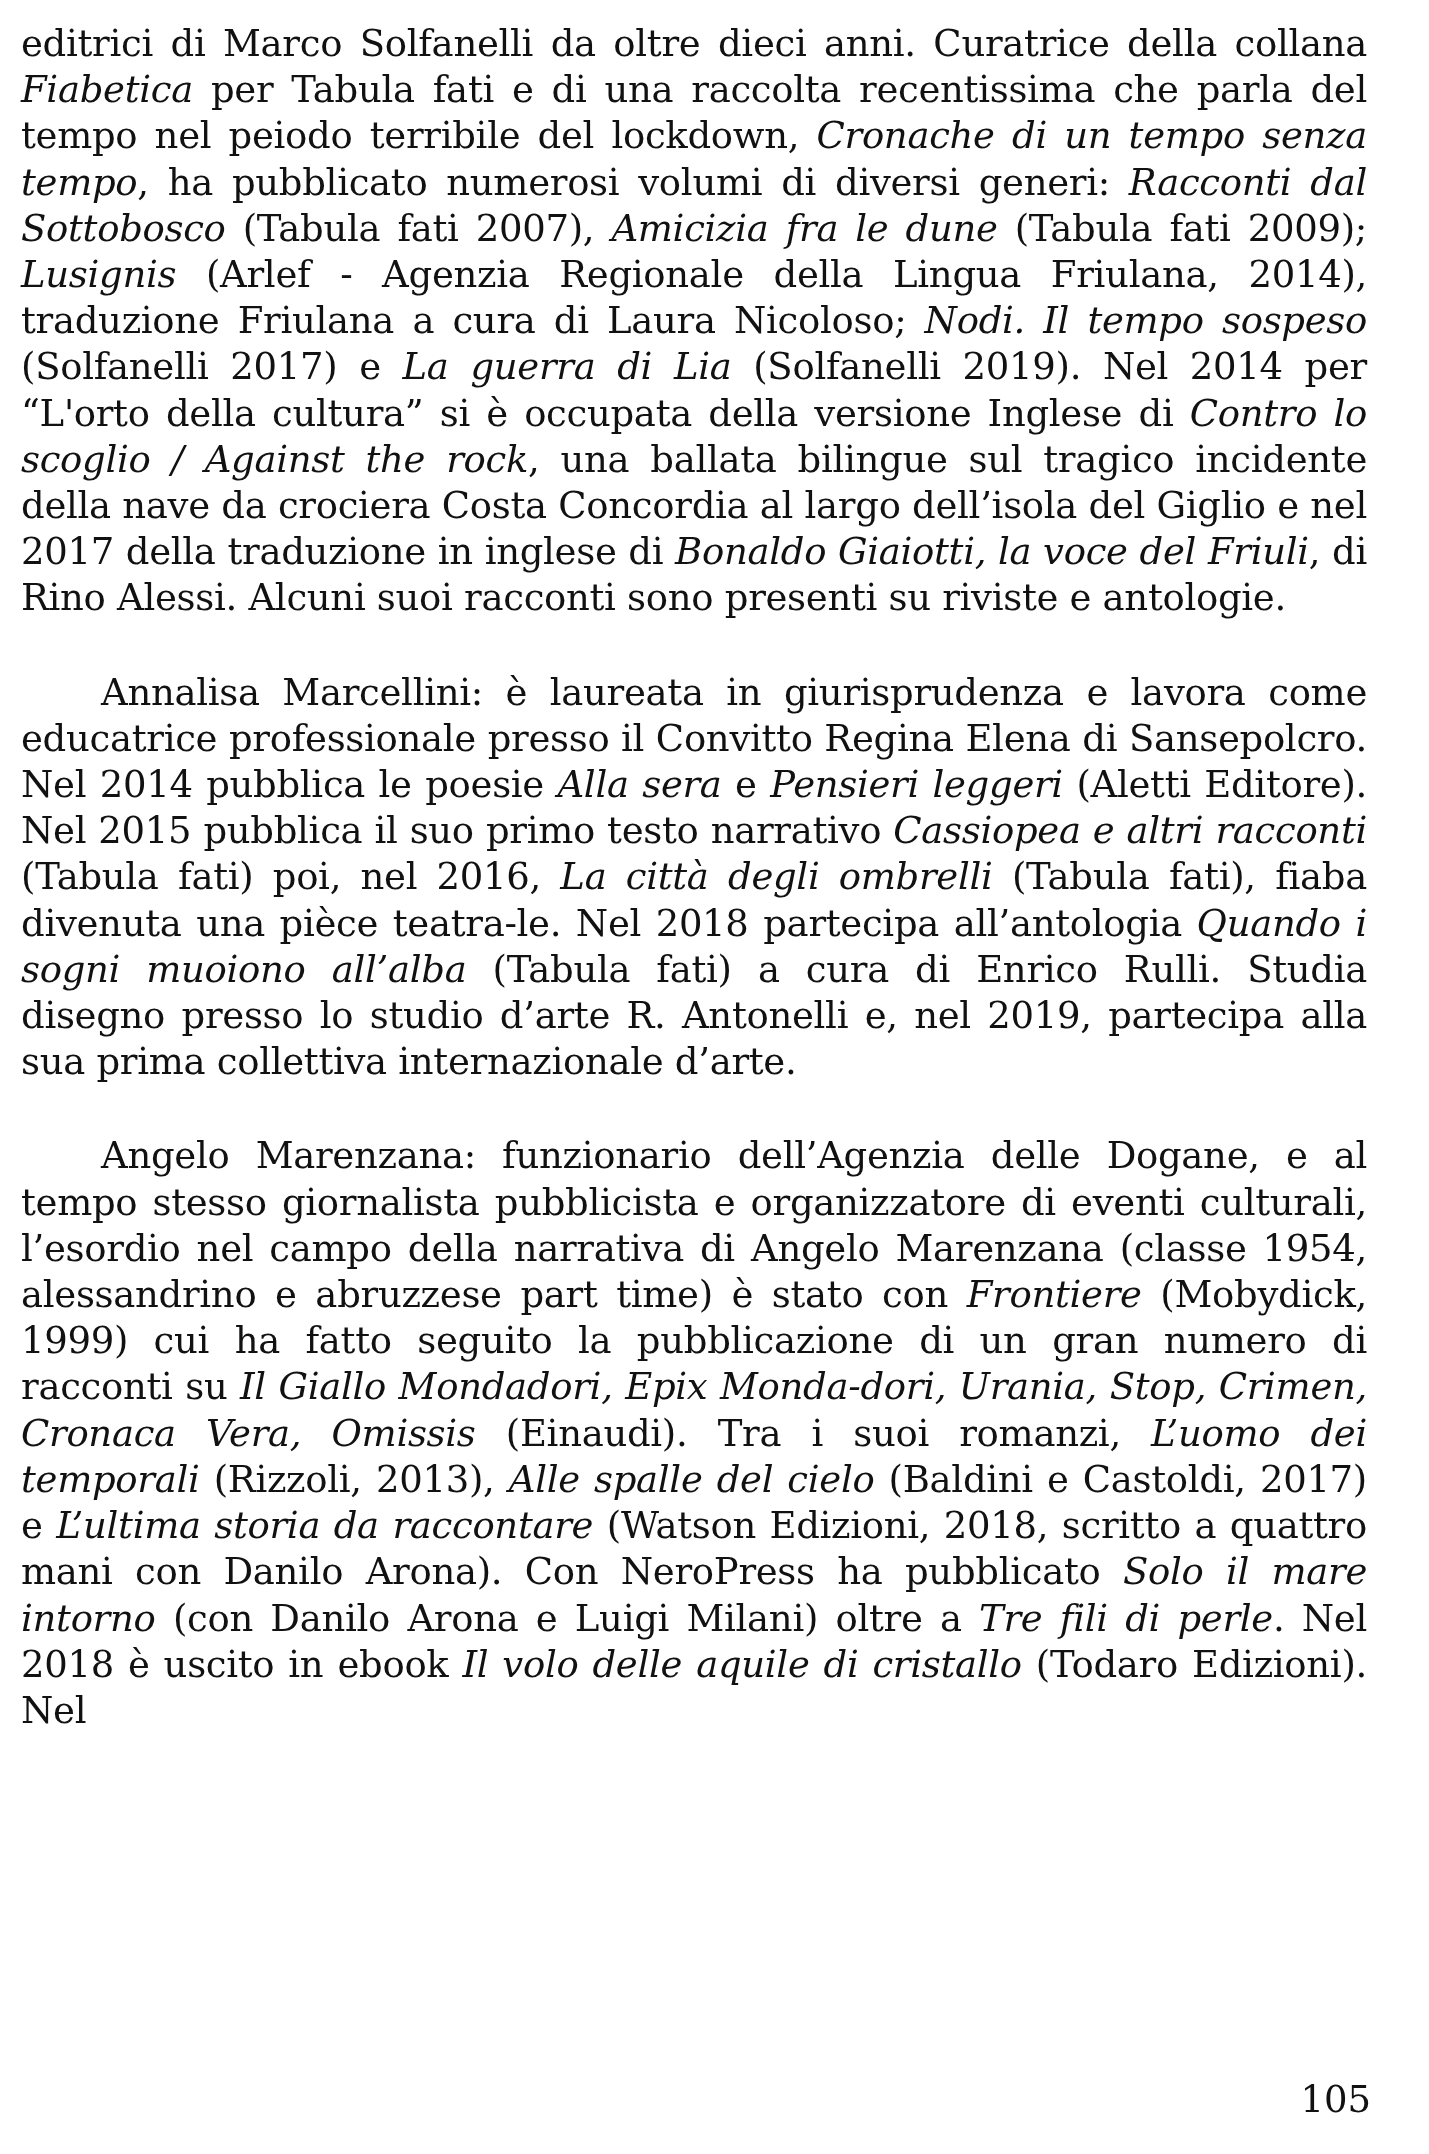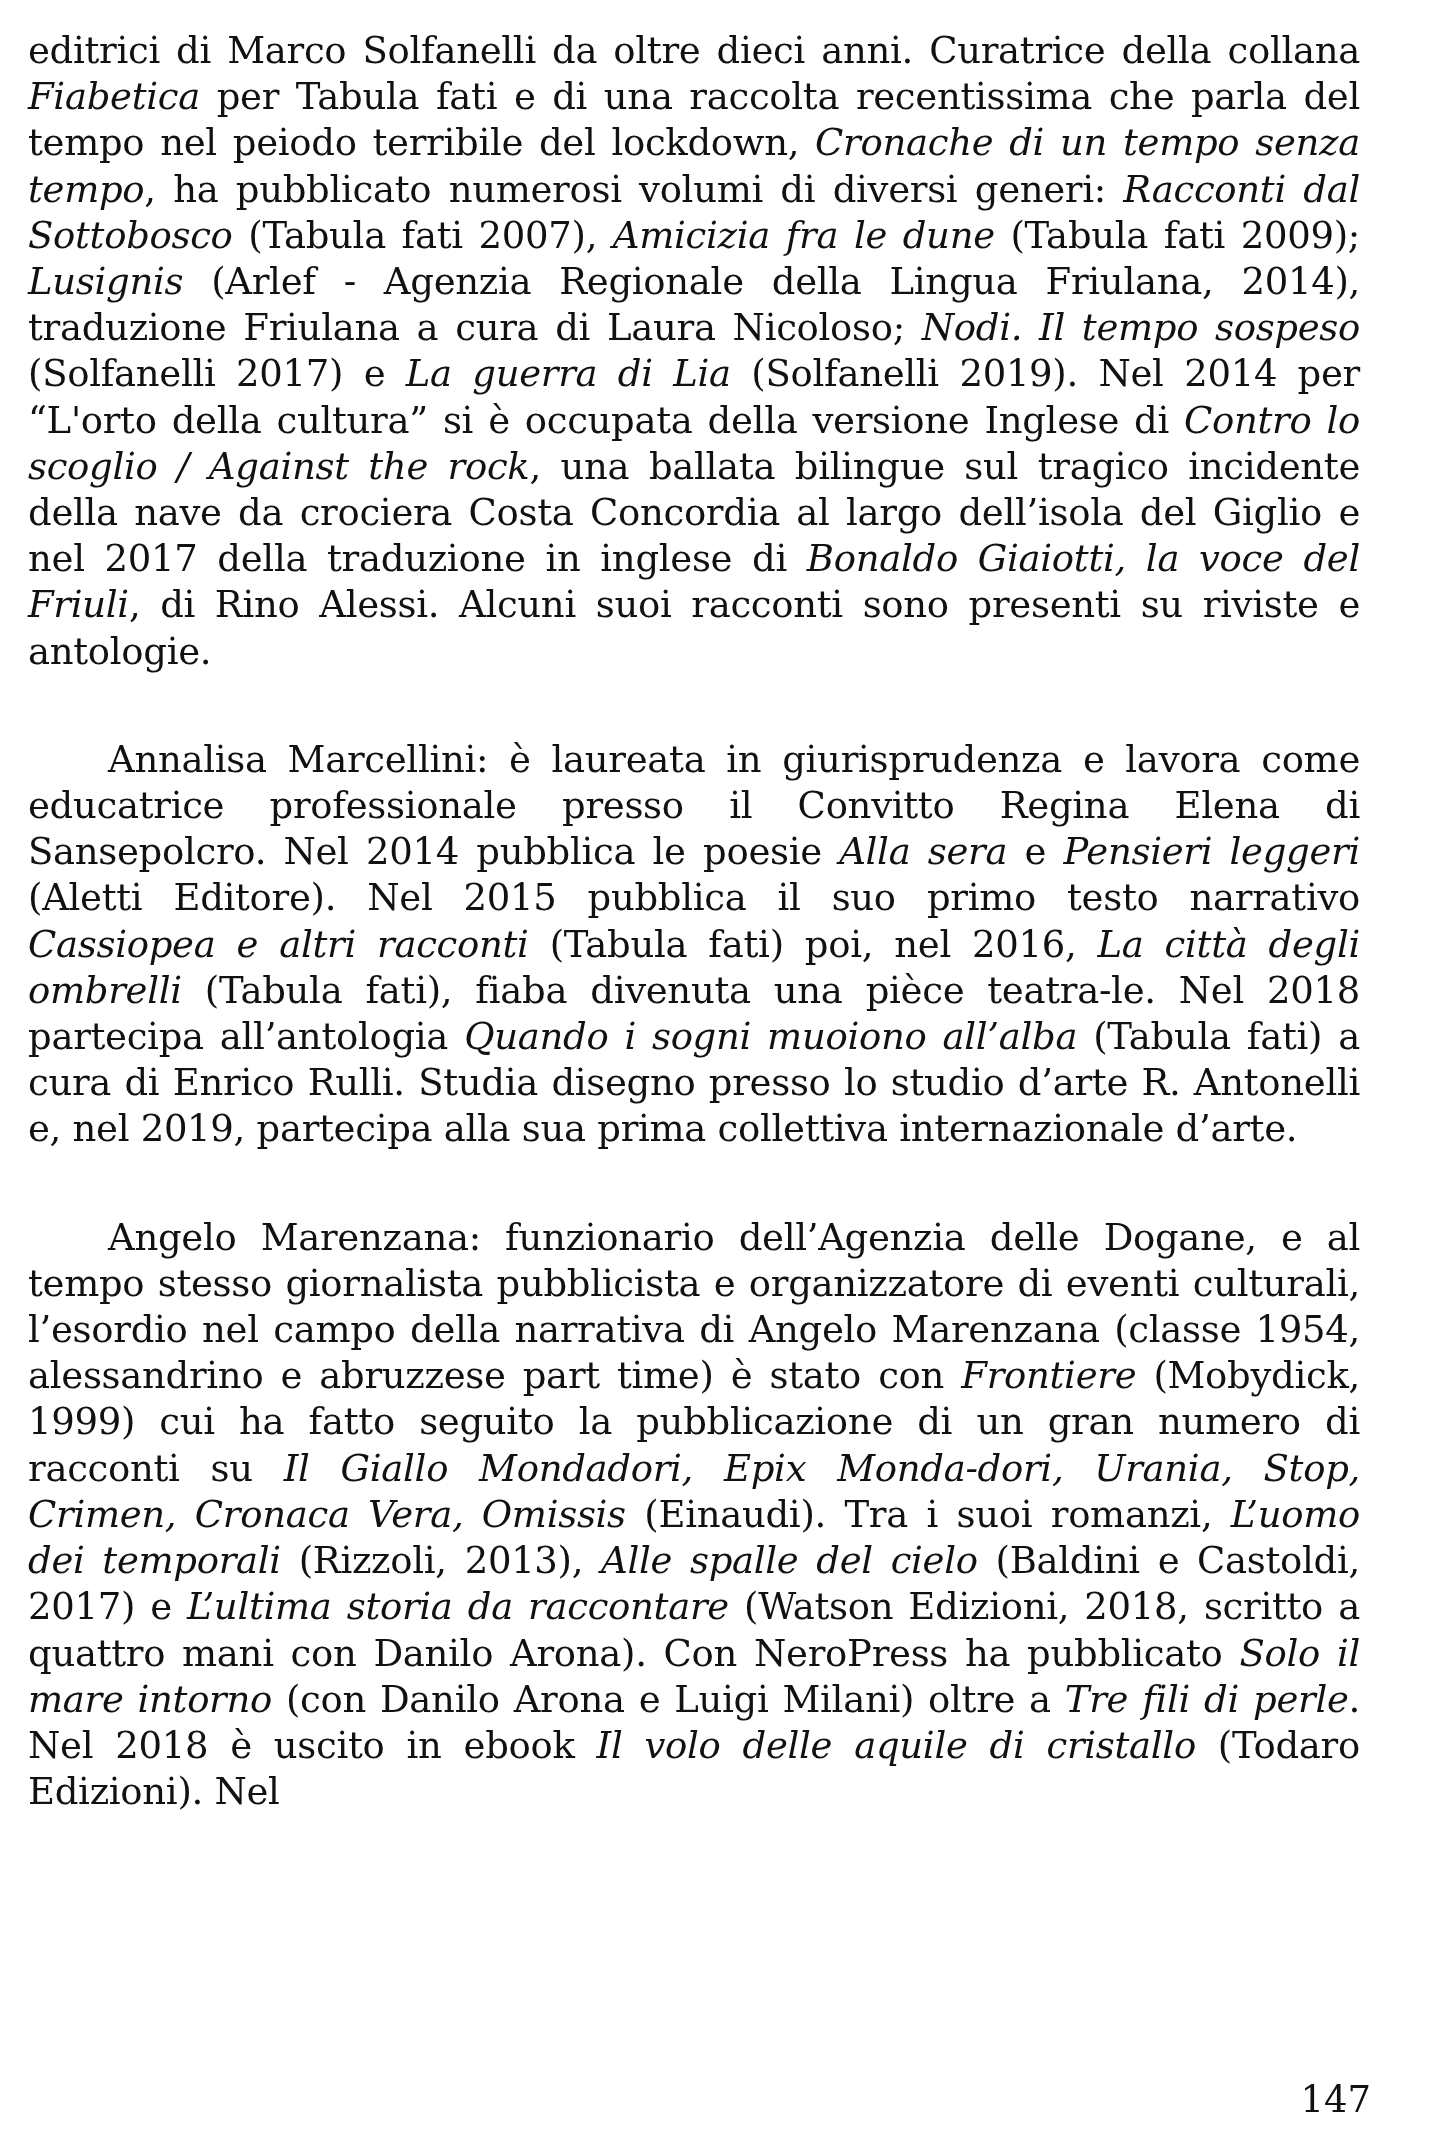--- a/index.html
+++ b/index.html
@@ -3,34 +3,34 @@
 <meta charset="utf-8">
 <style>
   html, body { margin:0; padding:0; background:#ffffff; }
   body { width:1429px; height:2154px; position:relative; overflow:hidden; }
   .page {
     position:absolute; left:20px; top:20px; width:1348px;
     font-family:"DejaVu Serif", "Liberation Serif", serif;
     font-size:37px; line-height:46.2px; color:#111111;
     text-align:justify; letter-spacing:-0.3px;
   }
-  .para { margin:8px; hyphens:manual; }
+  .para { margin:1px; hyphens:manual; }
   .para.indent { text-indent:80px; }
   .gap { height:46px; }
   .page i { font-style:italic; }
   .page-number {
     position:absolute; right:58px; top:2078px;
     font-family:"DejaVu Serif", "Liberation Serif", serif;
     font-size:37px; color:#111111;
   }
 </style>
 </head>
 <body>
 
 <div class="page">
   <p class="para"><span>editrici di Marco Solfanelli da oltre dieci anni. Curatrice della collana </span><i>Fiabetica</i><span> per Tabula fati e di una raccolta recentissima che parla del tempo nel peiodo terribile del lockdown, </span><i>Cronache di un tempo senza tempo</i><span>, ha pubblicato numerosi volumi di diversi generi: </span><i>Racconti dal Sottobosco</i><span> (Tabula fati 2007), </span><i>Amicizia fra le dune</i><span> (Tabula fati 2009); </span><i>Lusignis</i><span> (Arlef - Agenzia Regionale della Lingua Friulana, 2014), traduzione Friulana a cura di Laura Nicoloso; </span><i>Nodi. Il tempo sospeso</i><span> (Solfanelli 2017) e </span><i>La guerra di Lia</i><span> (Solfanelli 2019). Nel 2014 per “L'orto della cultura” si è occupata della versione Inglese di </span><i>Contro lo scoglio / Against the rock</i><span>, una ballata bilingue sul tragico incidente della nave da crociera Costa Concordia al largo dell’isola del Giglio e nel 2017 della traduzione in inglese di </span><i>Bonaldo Giaiotti, la voce del Friuli</i><span>, di Rino Alessi. Alcuni suoi racconti sono presenti su riviste e antologie.</span></p>
   <div class="gap"></div>
   <p class="para indent"><span>Annalisa Marcellini: è laureata in giurisprudenza e lavora come educatrice professionale presso il Convitto Regina Elena di Sansepolcro. Nel 2014 pubblica le poesie </span><i>Alla sera</i><span> e </span><i>Pensieri leggeri</i><span> (Aletti Editore). Nel 2015 pubblica il suo primo testo narrativo </span><i>Cassiopea e altri racconti</i><span> (Tabula fati) poi, nel 2016, </span><i>La città degli ombrelli</i><span> (Tabula fati), fiaba divenuta una pièce teatra-le. Nel 2018 partecipa all’antologia </span><i>Quando i sogni muoiono all’alba</i><span> (Tabula fati) a cura di Enrico Rulli. Studia disegno presso lo studio d’arte R. Antonelli e, nel 2019, partecipa alla sua prima collettiva internazionale d’arte.</span></p>
   <div class="gap"></div>
   <p class="para indent"><span>Angelo Marenzana: funzionario dell’Agenzia delle Dogane, e al tempo stesso giornalista pubblicista e organizzatore di eventi culturali, l’esordio nel campo della narrativa di Angelo Marenzana (classe 1954, alessandrino e abruzzese part time) è stato con </span><i>Frontiere</i><span> (Mobydick, 1999) cui ha fatto seguito la pubblicazione di un gran numero di racconti su </span><i>Il Giallo Mondadori, Epix Monda-dori, Urania, Stop, Crimen, Cronaca Vera, Omissis</i><span> (Einaudi). Tra i suoi romanzi, </span><i>L’uomo dei temporali</i><span> (Rizzoli, 2013), </span><i>Alle spalle del cielo</i><span> (Baldini e Castoldi, 2017) e </span><i>L’ultima storia da raccontare</i><span> (Watson Edizioni, 2018, scritto a quattro mani con Danilo Arona). Con NeroPress ha pubblicato </span><i>Solo il mare intorno</i><span> (con Danilo Arona e Luigi Milani) oltre a </span><i>Tre fili di perle</i><span>. Nel 2018 è uscito in ebook </span><i>Il volo delle aquile di cristallo</i><span> (Todaro Edizioni). Nel</span></p>
 </div>
 
-<div class="page-number">147</div>
+<div class="page-number">105</div>
 
 </body></html>

